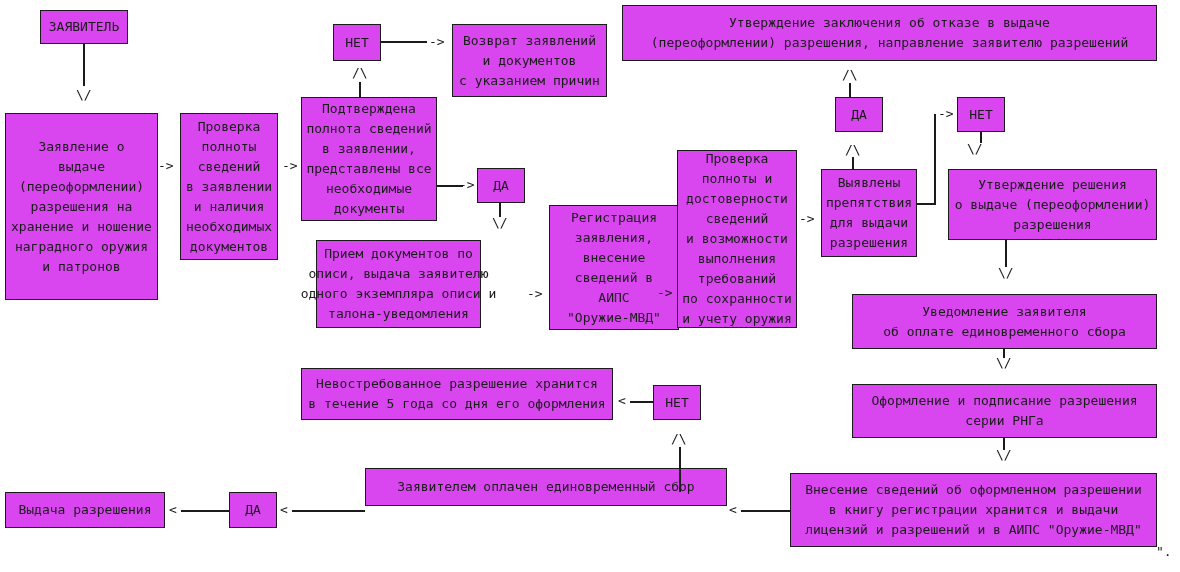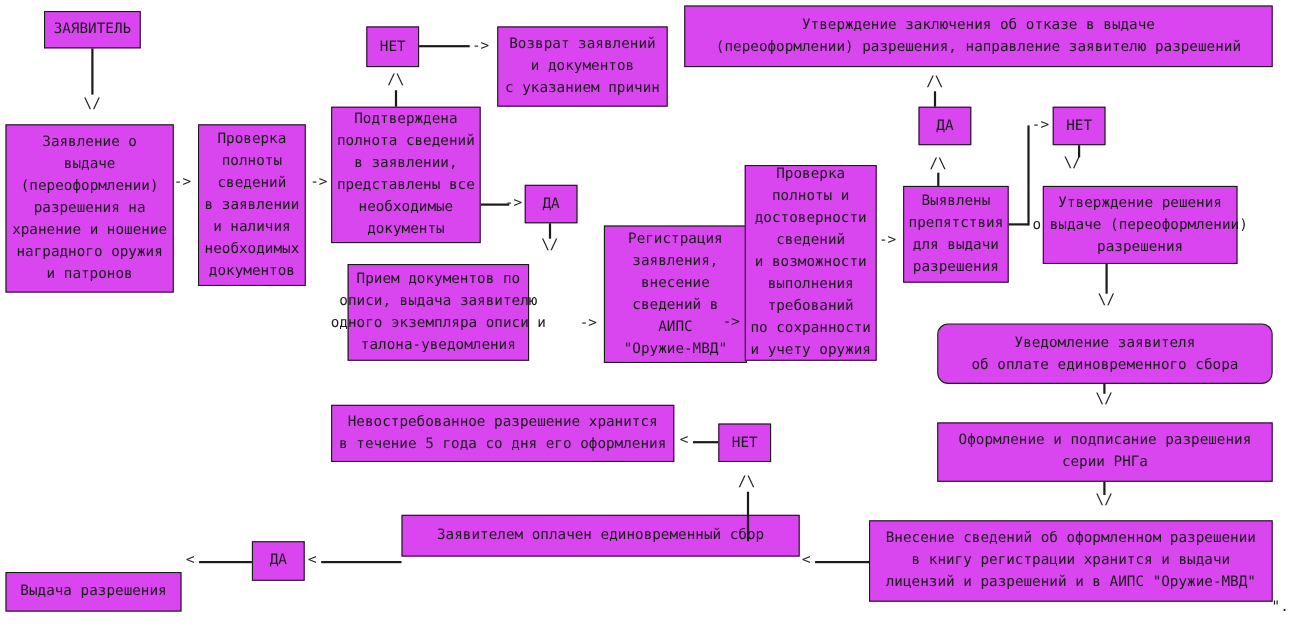--- a/index.html
+++ b/index.html
@@ -49,21 +49,21 @@
     color: #1b1b1b;
     white-space: pre;
   }
 </style>
 </head>
 <body>
 
 <div class="canvas">
   <div id="nodes-layer">
       <div class="node" style="left: 40px; top: 10px; width: 88px; height: 34px;">ЗАЯВИТЕЛЬ</div>
-      <div class="node" style="left: 5px; top: 113px; width: 153px; height: 153px;">Заявление о
+      <div class="node" style="left: 5px; top: 113px; width: 153px; height: 187px;">Заявление о
 выдаче
 (переоформлении)
 разрешения на
 хранение и ношение
 наградного оружия
 и патронов</div>
       <div class="node" style="left: 180px; top: 113px; width: 98px; height: 147px;">Проверка
 полноты
 сведений
 в заявлении
@@ -101,36 +101,36 @@
 по сохранности
 и учету оружия</div>
       <div class="node" style="left: 821px; top: 169px; width: 96px; height: 88px;">Выявлены
 препятствия
 для выдачи
 разрешения</div>
       <div class="node" style="left: 622px; top: 5px; width: 535px; height: 56px;">Утверждение заключения об отказе в выдаче
 (переоформлении) разрешения, направление заявителю разрешений</div>
       <div class="node" style="left: 835px; top: 97px; width: 48px; height: 35px;">ДА</div>
       <div class="node" style="left: 957px; top: 97px; width: 48px; height: 35px;">НЕТ</div>
-      <div class="node" style="left: 948px; top: 169px; width: 177px; height: 71px;">Утверждение решения
+      <div class="node" style="left: 948px; top: 169px; width: 209px; height: 71px;">Утверждение решения
 о выдаче (переоформлении)
 разрешения</div>
-      <div class="node" style="left: 852px; top: 294px; width: 305px; height: 55px; border-radius: 10px;">Уведомление заявителя
+      <div class="node" style="left: 852px; top: 294px; width: 305px; height: 55px;">Уведомление заявителя
 об оплате единовременного сбора</div>
       <div class="node" style="left: 852px; top: 384px; width: 305px; height: 54px;">Оформление и подписание разрешения
 серии РНГа</div>
       <div class="node" style="left: 790px; top: 473px; width: 367px; height: 74px;">Внесение сведений об оформленном разрешении
 в книгу регистрации хранится и выдачи
 лицензий и разрешений и в АИПС "Оружие-МВД"</div>
       <div class="node" style="left: 301px; top: 368px; width: 312px; height: 52px;">Невостребованное разрешение хранится
 в течение 5 года со дня его оформления</div>
       <div class="node" style="left: 653px; top: 385px; width: 48px; height: 35px;">НЕТ</div>
       <div class="node" style="left: 365px; top: 468px; width: 362px; height: 38px;">Заявителем оплачен единовременный сбор</div>
       <div class="node" style="left: 229px; top: 492px; width: 48px; height: 36px;">ДА</div>
-      <div class="node" style="left: 5px; top: 492px; width: 160px; height: 36px; margin-top: 28px;">Выдача разрешения</div>
+      <div class="node" style="left: 5px; top: 492px; width: 160px; height: 36px;">Выдача разрешения</div>
     </div>
   <div id="connectors-layer">
       <div class="line" style="left: 83px; top: 44px; width: 1.5px; height: 42px;"></div>
       <div class="line" style="left: 359px; top: 82px; width: 1.5px; height: 15px;"></div>
       <div class="line" style="left: 381px; top: 41px; width: 46px; height: 1.5px;"></div>
       <div class="line" style="left: 437px; top: 185px; width: 26px; height: 1.5px;"></div>
       <div class="line" style="left: 499px; top: 203px; width: 1.5px; height: 14px;"></div>
       <div class="line" style="left: 852px; top: 157px; width: 1.5px; height: 12px;"></div>
       <div class="line" style="left: 849px; top: 83px; width: 1.5px; height: 14px;"></div>
       <div class="line" style="left: 917px; top: 203px; width: 18px; height: 1.5px;"></div>

